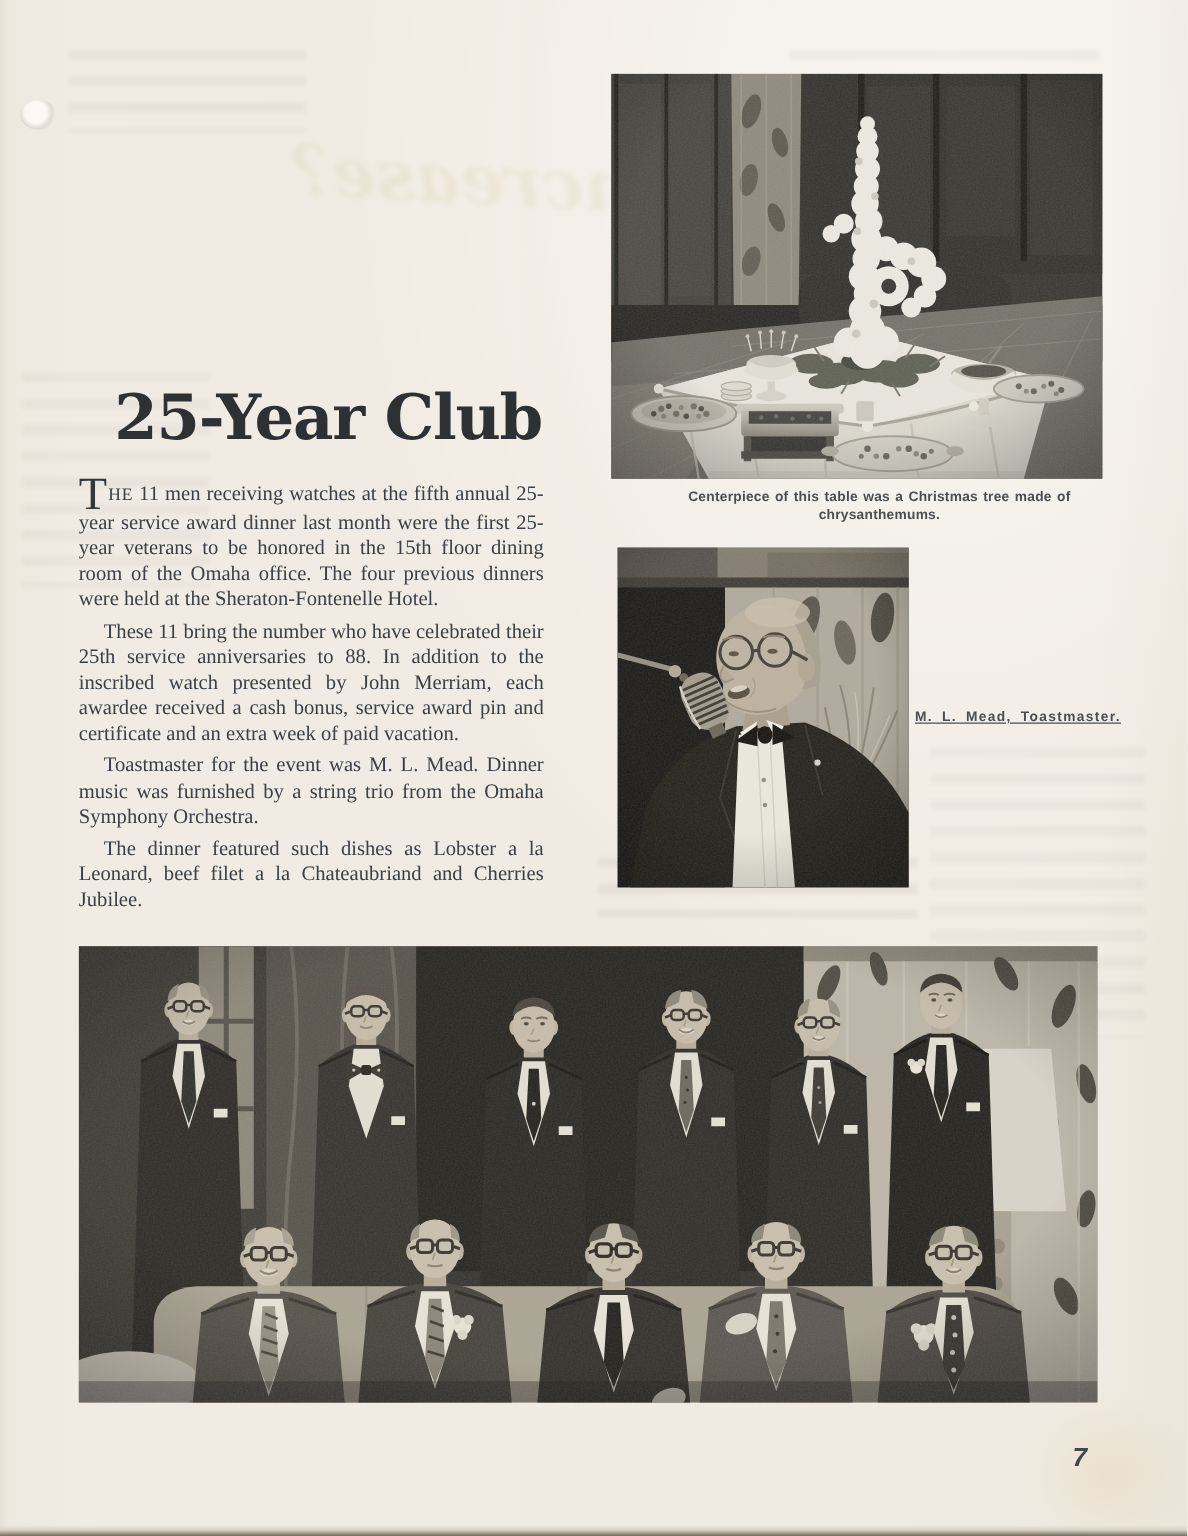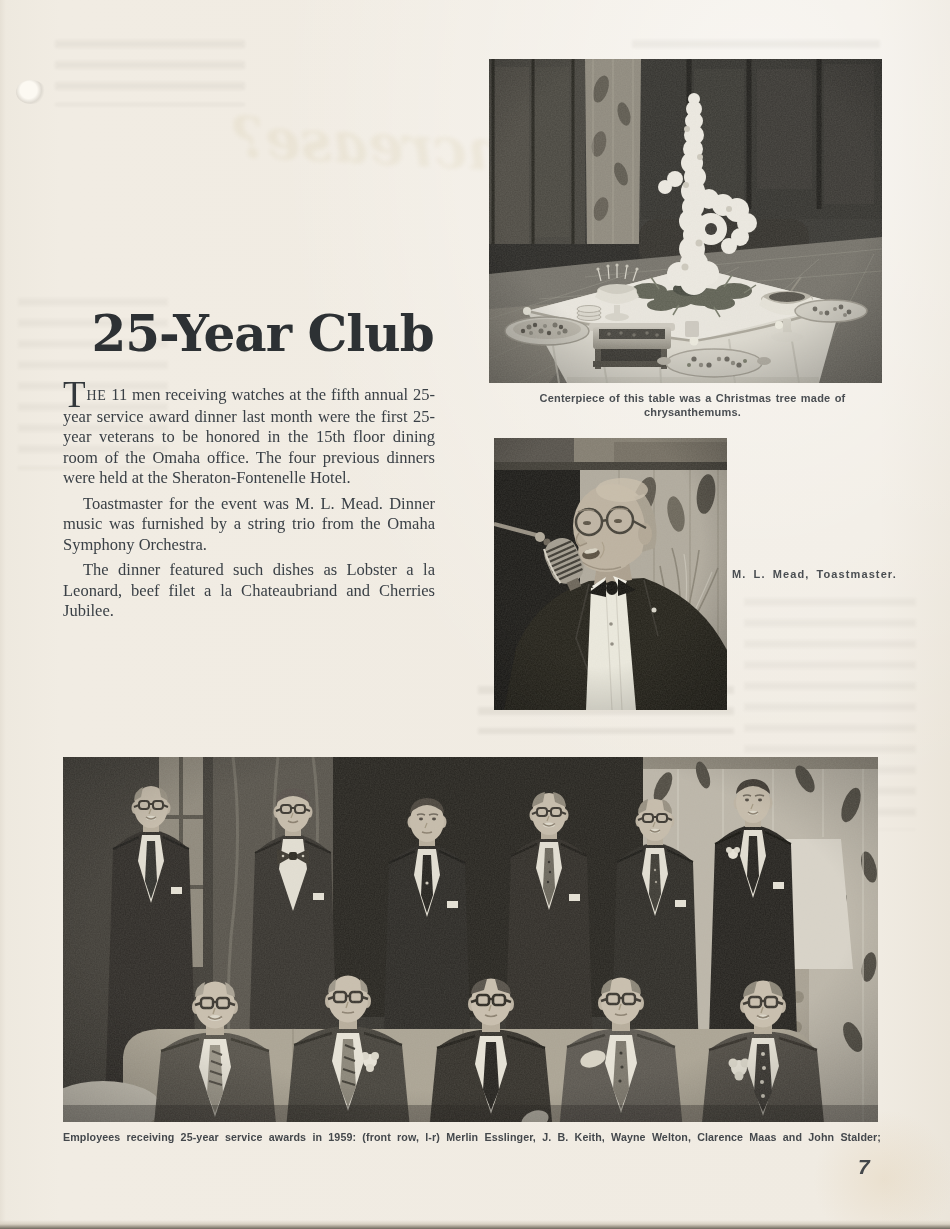--- a/index.html
+++ b/index.html
@@ -37,25 +37,25 @@
   .article{position:absolute;left:63px;top:385px;width:388px;
     font-size:16.5px;line-height:20.5px;color:#3a4046;text-align:justify;}
   .article p{margin:0 16px 5px 0;}
   .article p.indent{text-indent:20px;}
   .dropcap{font-size:37px;line-height:12px;vertical-align:-7px;margin-right:1px;color:#33383c;}
   .p1lead{font-size:14px;letter-spacing:.6px;}
 
   .fig{position:absolute;}
   .fig svg{display:block;width:100%;height:100%;}
   .fig-centerpiece{left:489px;top:59px;width:393px;height:324px;}
-  .cap-centerpiece{position:absolute;left:496px;top:391px;width:393px;text-align:center;
+  .cap-centerpiece{position:absolute;left:507px;top:391px;width:393px;text-align:center;
     font:700 11px/14px "Liberation Sans",sans-serif;color:#4a4e52;letter-spacing:.2px;word-spacing:1px;}
   .fig-mead{left:494px;top:438px;width:233px;height:272px;}
   .cap-mead{position:absolute;left:732px;top:567px;
-    font:700 11px/14px "Liberation Sans",sans-serif;color:#4a4e52;letter-spacing:1.1px;word-spacing:3px;}
+    font:700 11px/14px "Liberation Sans",sans-serif;color:#4a4e52;letter-spacing:1.1px;word-spacing:3px;text-decoration:underline;}
   .fig-group{left:63px;top:757px;width:815px;height:365px;}
   .cap-group{position:absolute;left:63px;top:1130px;width:818px;
     font:700 10.7px/15px "Liberation Sans",sans-serif;color:#44484c;letter-spacing:.1px;}
   .cap-group .line{text-align:justify;text-align-last:justify;}
   .page-number{position:absolute;left:858px;top:1156px;
     font:italic 700 21px/1 "Liberation Sans",sans-serif;color:#43474b;}
 </style>
 </head>
 <body>
 
@@ -66,20 +66,21 @@
   <div class="ghost-block gb2"></div>
   <div class="ghost-block gb3"></div>
   <div class="ghost-block gb4"></div>
   <div class="ghost-block gb5"></div>
   <div class="flaw"></div>
 
   <div class="headline-club">25-Year Club</div>
 
   <div class="article">
     <p><span class="dropcap">T</span><span class="p1lead">HE</span><span> 11 men receiving watches at the fifth annual 25-year service award dinner last month were the first 25-year veterans to be honored in the 15th floor dining room of the Omaha office.  The four previous dinners were held at the Sheraton-Fontenelle Hotel.</span></p>
+    <p class="indent">These 11 bring the number who have celebrated their 25th service anniversaries to 88.  In addition to the inscribed watch presented by John Merriam, each awardee received a cash bonus, service award pin and certificate and an extra week of paid vacation.</p>
     <p class="indent">Toastmaster for the event was M. L. Mead.  Dinner music was furnished by a string trio from the Omaha Symphony Orchestra.</p>
     <p class="indent">The dinner featured such dishes as Lobster a la Leonard, beef filet a la Chateaubriand and Cherries Jubilee.</p>
   </div>
 
   <div class="fig fig-centerpiece">
   <svg viewBox="0 0 393 324" preserveAspectRatio="none">
     <defs>
       <filter id="g1" x="0" y="0" width="100%" height="100%">
         <feTurbulence type="fractalNoise" baseFrequency="0.8" numOctaves="2" seed="7" result="n"></feTurbulence>
         <feColorMatrix in="n" type="matrix" values="0 0 0 0 0.6  0 0 0 0 0.58  0 0 0 0 0.52  0 0 0 0.3 0" result="c"></feColorMatrix>
@@ -665,18 +666,17 @@
       <path d="M-6,11.5 Q0,16 6,11.5" stroke="#8a7f6e" stroke-width="1.7" fill="none"></path>
     </g>
 
     <ellipse cx="530" cy="302" rx="13" ry="8" fill="#d9d4c6" transform="rotate(-18 530 302)"></ellipse>
     <rect x="0" y="348" width="815" height="17" fill="#1f1e1a" opacity=".35"></rect>
     <rect width="815" height="365" fill="url(#v3)"></rect>
     <rect width="815" height="365" filter="url(#g3)" opacity=".5"></rect>
   </svg>
   </div>
   <div class="cap-group">
-    <div class="line">Employees receiving 25-year service awards in 1959:  (front row, l-r) Merlin Esslinger, J. B. Keith, Wayne Welton, Clarence Maas and John Stalder;</div>
   </div>
 
   <div class="page-number">7</div>
   <div class="page-bottom-edge"></div>
 </div>
 
 </body></html>

